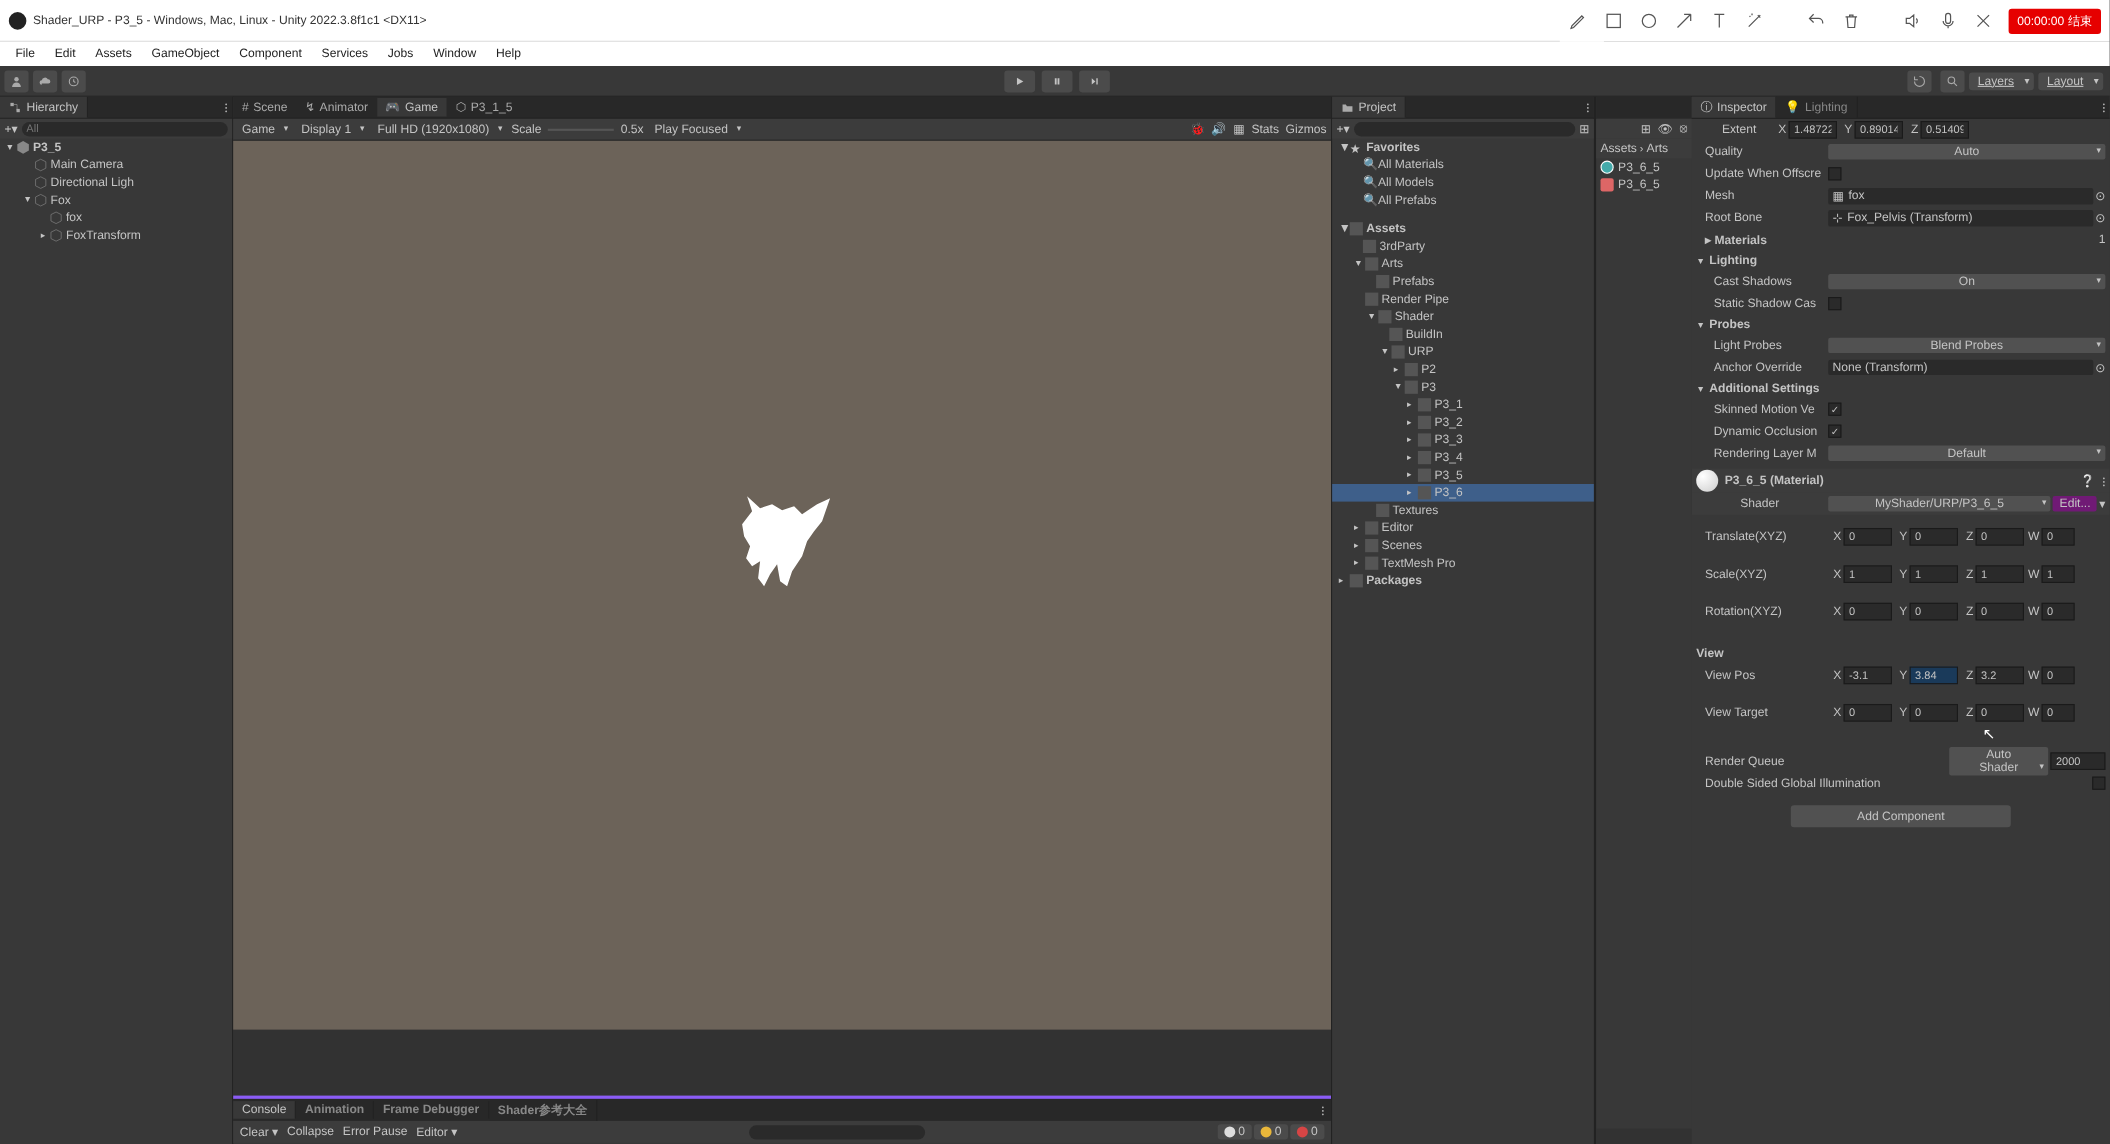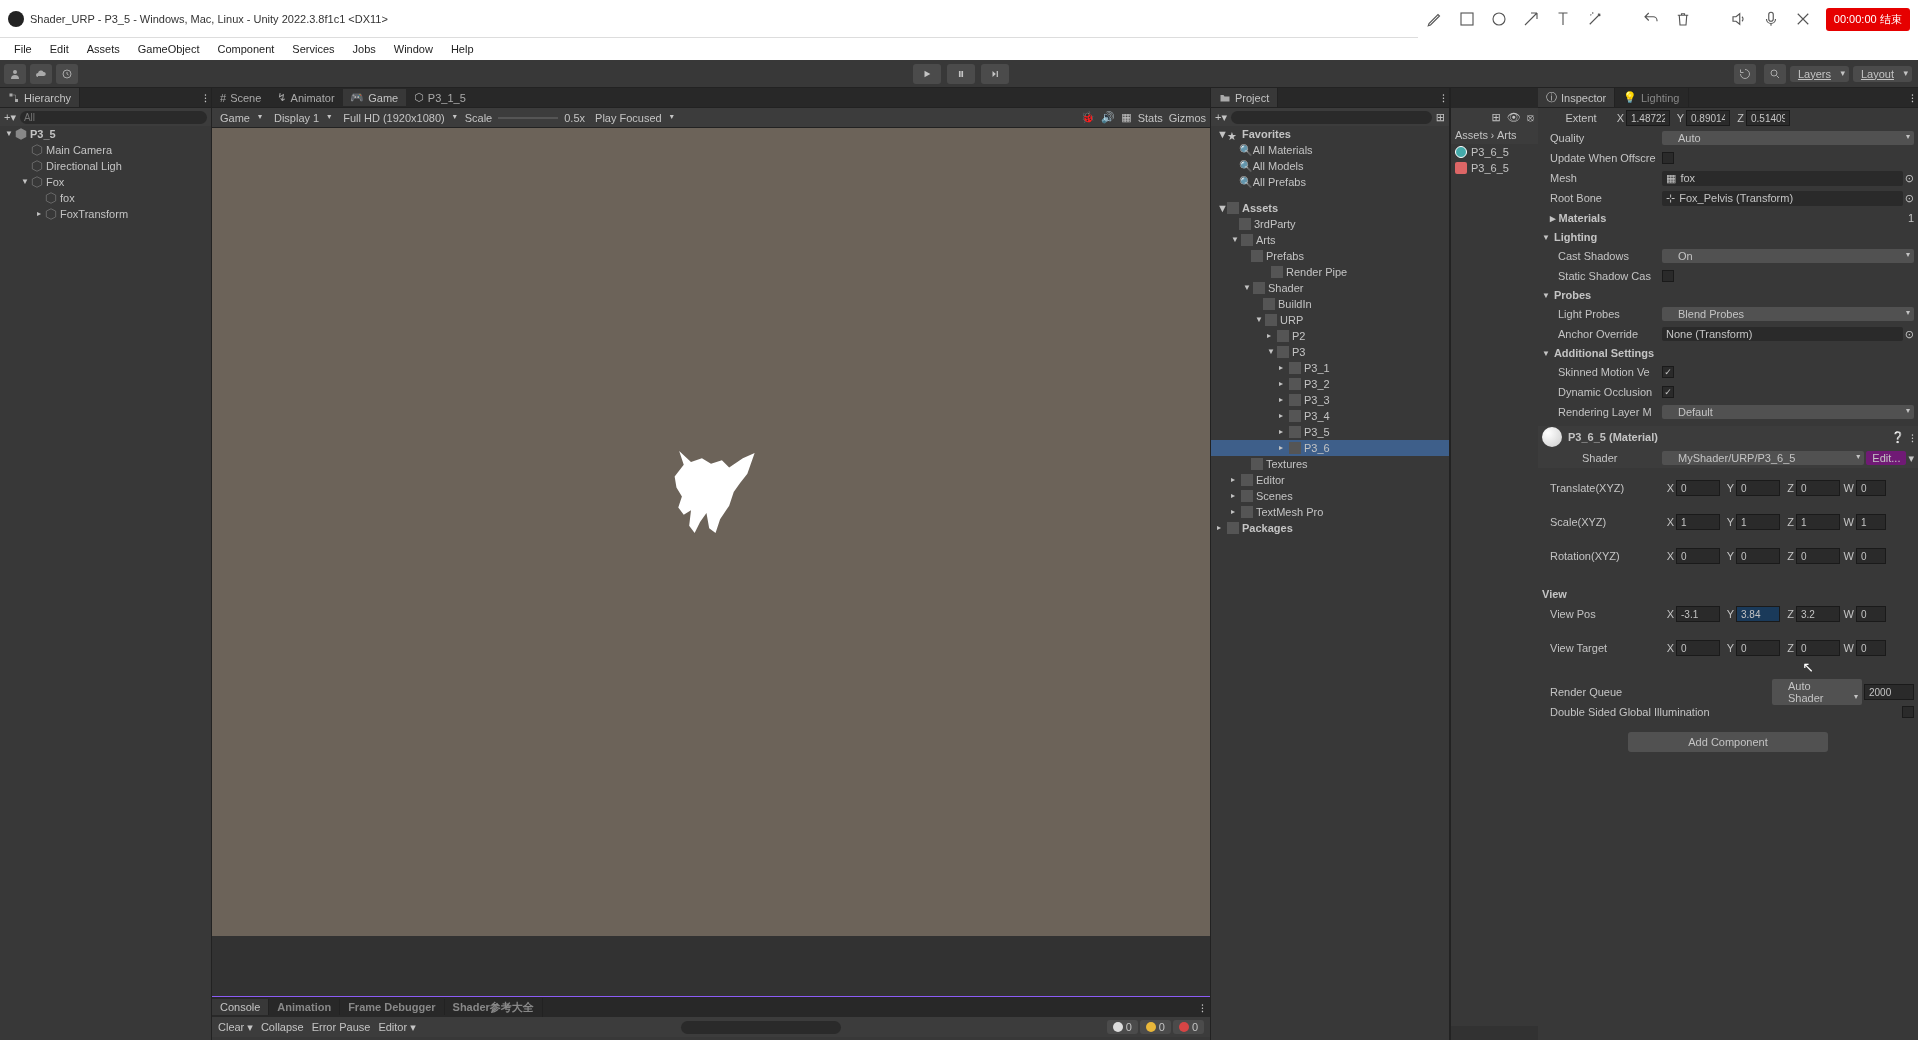--- a/index.html
+++ b/index.html
@@ -56,21 +56,21 @@
 .scene-ctrl { height:20px; background:#3c3c3c; display:flex; align-items:center; padding:0 4px; gap:6px; border-bottom:1px solid #222; }
 .scene-ctrl .dd2 { background:transparent; padding:1px 14px 1px 4px; position:relative; color:#c4c4c4; }
 .scene-ctrl .dd2:after { content:"▾"; position:absolute; right:2px; font-size:8px; }
 .scene-ctrl .slider { width:60px; height:2px; background:#555; }
 .viewport { flex:1; background:#6c6359; position:relative; }
 .fox-shape { position:absolute; left:50%; top:45%; transform:translate(-50%,-50%); width:110px; height:100px; }
 .fox-shape svg { width:100%; height:100%; }
 .game-strip { height:60px; background:#323232; }
 
 
-.console-wrap { height:44px; border-top:1px solid #8b5cf6; }
+.console-wrap { height:44px; border-top:3px solid #8b5cf6; }
 .console-tabs { height:20px; background:#282828; display:flex; align-items:center; }
 .console-tabs .ctab { padding:2px 8px; background:#383838; border-right:1px solid #222; }
 .console-tabs .ctab.inactive { background:#282828; color:#888;font-weight:bold; }
 .console-tabs .cmore { margin-left:auto; padding:0 6px; }
 .console-tb { height:20px; background:#3c3c3c; display:flex; align-items:center; padding:0 6px; gap:8px; }
 .console-tb .right { margin-left:auto; display:flex; gap:2px; align-items:center; }
 .badge { background:#4b4b4b; padding:1px 6px; border-radius:3px; display:flex; align-items:center; gap:3px; }
 .badge .dot { width:10px; height:10px; border-radius:50%; }
 
 
@@ -89,21 +89,21 @@
 .asset-list .aic { width:12px; height:12px; border-radius:50%; background:#4aa; border:1px solid #fff; }
 .asset-list .aic.sq { border-radius:2px; background:#d66; border:none; }
 .proj-slider { height:14px; background:#323232; }
 
 
 .insp-body { flex:1; overflow:auto; font-size:11px; }
 .insp-row { display:flex; align-items:center; height:20px; padding:0 4px; }
 .insp-row .lbl { width:120px; padding-left:8px; white-space:nowrap; overflow:hidden; }
 .insp-row .val { flex:1; display:flex; align-items:center; gap:2px; }
 .insp-row .infield { background:#2a2a2a; border:1px solid #1a1a1a; color:#c4c4c4; padding:1px 4px; width:44px; height:16px; font-size:10px; }
-.insp-row .ddv { flex:1; background:#515151; padding:1px 16px; border-radius:2px; position:relative; }
+.insp-row .ddv { flex:1; background:#515151; padding:1px 16px; border-radius:2px; position:relative;text-align:center; }
 .insp-row .ddv:after { content:"▾"; position:absolute; right:4px; font-size:8px; }
 .insp-row .obj-field { flex:1; background:#2a2a2a; padding:1px 4px; border-radius:2px; display:flex; align-items:center; gap:4px; }
 .insp-row .chk { width:12px; height:12px; background:#2a2a2a; border:1px solid #1a1a1a; display:flex; align-items:center; justify-content:center; font-size:9px; }
 .insp-sec { display:flex; align-items:center; height:18px; padding:0 4px; font-weight:bold; }
 .insp-sec:before { content:"▼"; font-size:8px; margin-right:4px; }
 .xyz-lbl { width:12px; text-align:right; }
 .mat-hdr { display:flex; align-items:center; height:22px; background:#3c3c3c; padding:0 4px; margin-top:4px; gap:6px; }
 .mat-ball { width:20px; height:20px; border-radius:50%; background:radial-gradient(circle at 30% 30%, #fff,#ccc); }
 .add-comp { display:block; margin:10px auto; width:200px; text-align:center; background:#515151; padding:4px; border-radius:3px; }
 .cursor { position:absolute; right:104px; top:571px; font-size:14px; color:#fff; pointer-events:none; }
@@ -403,21 +403,21 @@
           </div>
         <div class="proj-row" style="padding-left:20px">
             <span style="width:10px;font-size:8px">▼</span>
             <span class="fic"></span>
             <span>Arts</span>
           </div>
         <div class="proj-row" style="padding-left:40px">
             <span class="fic"></span>
             <span>Prefabs</span>
           </div>
-        <div class="proj-row" style="padding-left:60px">
+        <div class="proj-row" style="padding-left:30px">
             <span class="fic"></span>
             <span>Render Pipe</span>
           </div>
         <div class="proj-row" style="padding-left:32px">
             <span style="width:10px;font-size:8px">▼</span>
             <span class="fic"></span>
             <span>Shader</span>
           </div>
         <div class="proj-row" style="padding-left:52px">
             <span class="fic"></span>

